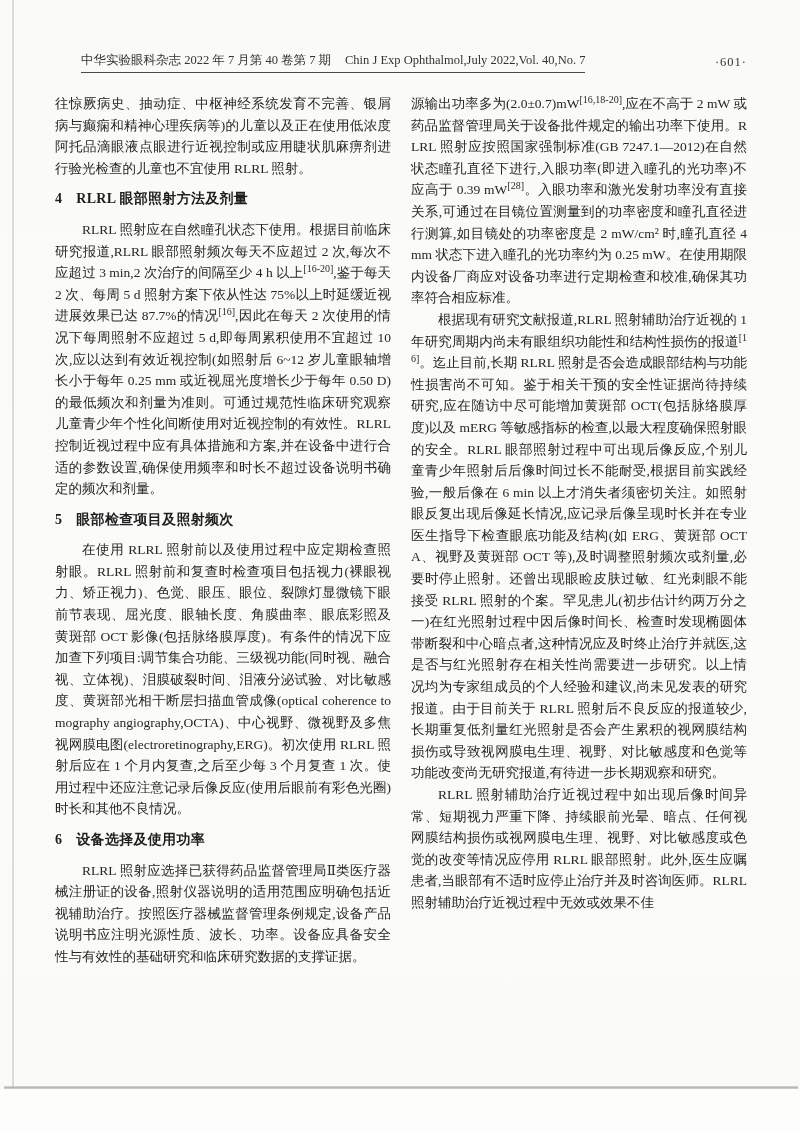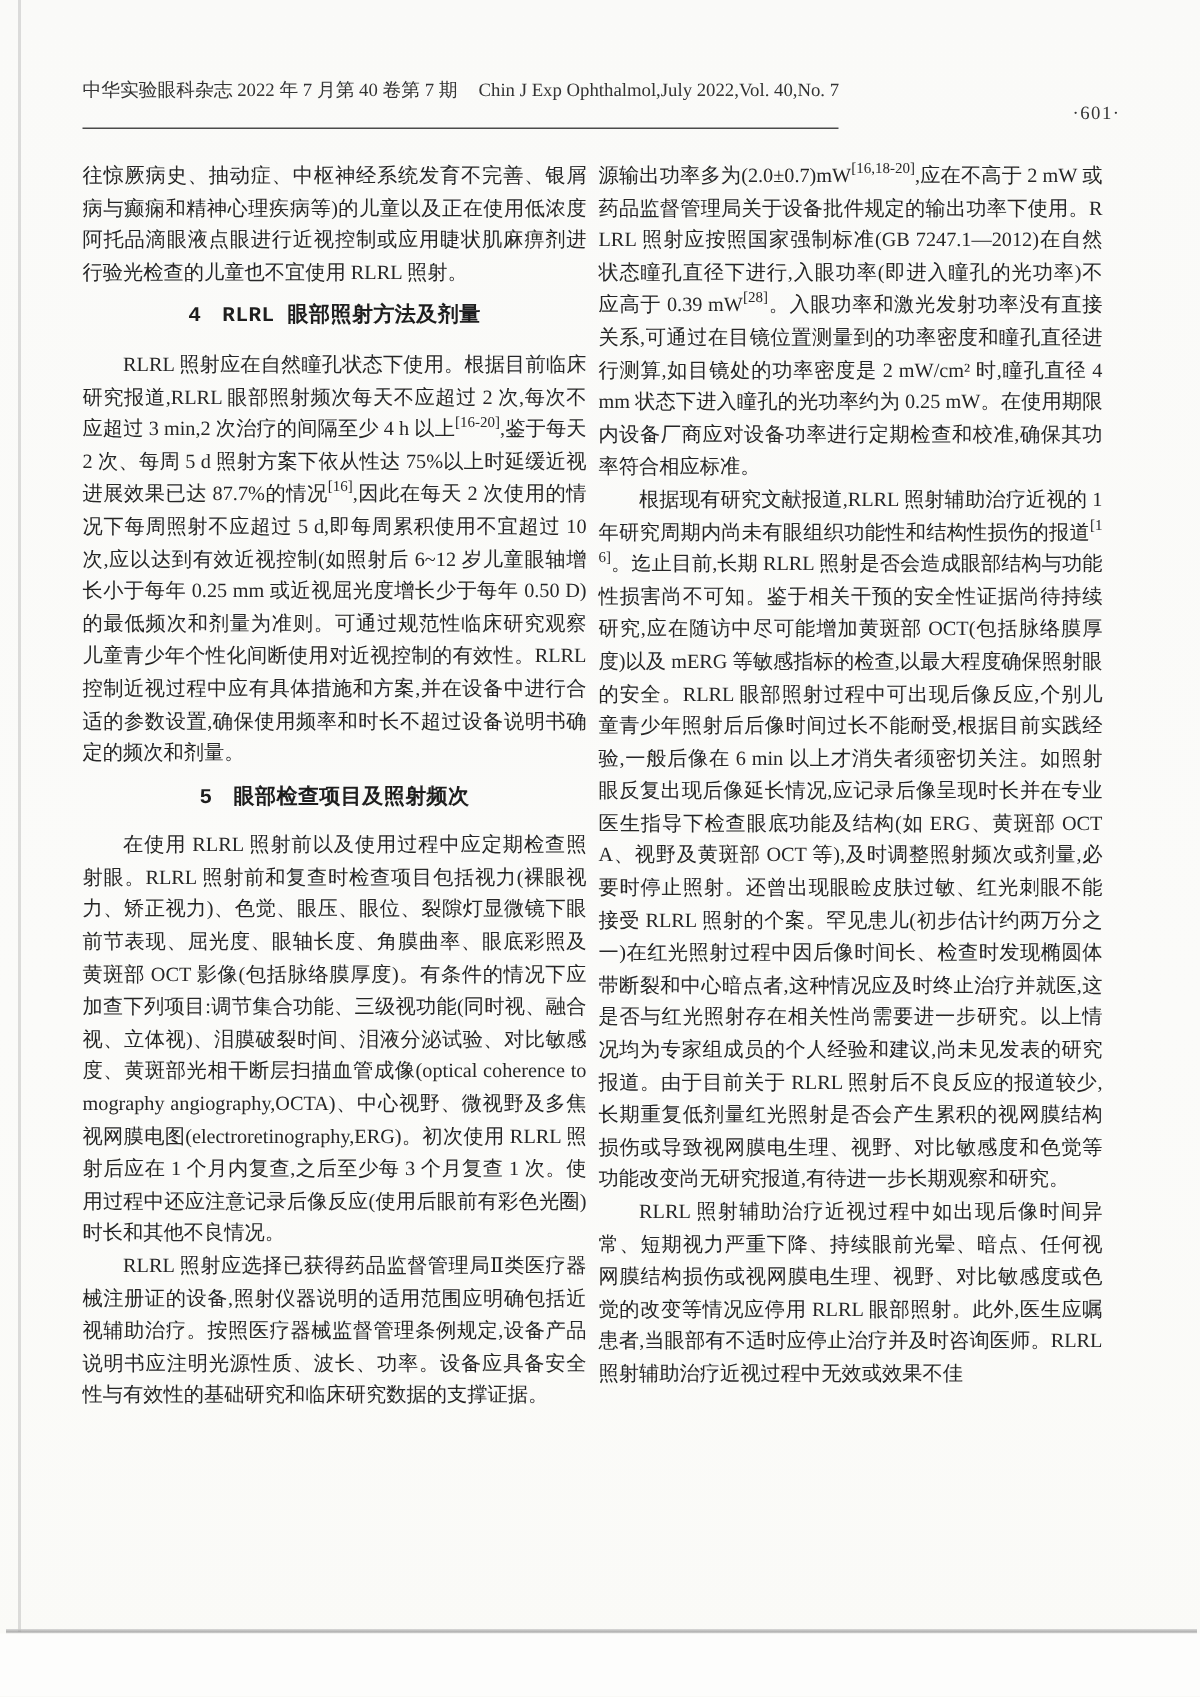--- a/index.html
+++ b/index.html
@@ -31,46 +31,47 @@
   .page{
     position:absolute;left:55px;top:52px;width:692px;
   }
   .header{
     display:flex;justify-content:space-between;align-items:flex-end;
     font-size:12.5px;color:#333;
     margin-bottom:20px;
   }
   .header-left{
     border-bottom:1px solid #4a4a4a;
-    padding-bottom:16px;
+    padding-bottom:3px;
     white-space:nowrap;
+    margin-left:26px;
   }
   .hdr-en{margin-left:14px;}
   .page-number{padding-bottom:3px;letter-spacing:1px;}
   .columns{
-    display:flex;gap:8px;
+    display:flex;gap:20px;
   }
   .col{
     width:336px;flex:0 0 336px;
     font-size:13.5px;line-height:21.6px;
     text-align:justify;
     text-justify:inter-character;
   }
   .col p{margin:0;}
   .para{word-break:break-all;}
   .para.indent{text-indent:2em;}
   .sec-heading{
     font-weight:bold;
     font-size:14px;
     line-height:21.6px;
     margin:9px 0;
-    font-family:Liberation Mono, monospace;
+    font-family:Liberation Serif, serif;
     letter-spacing:.3px;
     color:#1e1e1e;
-    text-align:center;
+    text-align:left;
   }
   .sec-num{margin-right:1em;}
   sup{
     font-size:10px;
     line-height:0;
     vertical-align:super;
     letter-spacing:0;
   }
 </style>
 </head>
@@ -87,20 +88,21 @@
       <div class="page-number">·601·</div>
     </div>
 
     <div class="columns">
       <div class="col" id="col-left">
           <p class="para"><span>往惊厥病史、抽动症、中枢神经系统发育不完善、银屑病与癫痫和精神心理疾病等)的儿童以及正在使用低浓度阿托品滴眼液点眼进行近视控制或应用睫状肌麻痹剂进行验光检查的儿童也不宜使用 RLRL 照射。</span></p>
           <div class="sec-heading"><span class="sec-num">4</span><span>RLRL 眼部照射方法及剂量</span></div>
           <p class="para indent"><span>RLRL 照射应在自然瞳孔状态下使用。根据目前临床研究报道,RLRL 眼部照射频次每天不应超过 2 次,每次不应超过 3 min,2 次治疗的间隔至少 4 h 以上</span><sup>[16-20]</sup><span>,鉴于每天 2 次、每周 5 d 照射方案下依从性达 75%以上时延缓近视进展效果已达 87.7%的情况</span><sup>[16]</sup><span>,因此在每天 2 次使用的情况下每周照射不应超过 5 d,即每周累积使用不宜超过 10 次,应以达到有效近视控制(如照射后 6~12 岁儿童眼轴增长小于每年 0.25 mm 或近视屈光度增长少于每年 0.50 D)的最低频次和剂量为准则。可通过规范性临床研究观察儿童青少年个性化间断使用对近视控制的有效性。RLRL 控制近视过程中应有具体措施和方案,并在设备中进行合适的参数设置,确保使用频率和时长不超过设备说明书确定的频次和剂量。</span></p>
           <div class="sec-heading"><span class="sec-num">5</span><span>眼部检查项目及照射频次</span></div>
           <p class="para indent"><span>在使用 RLRL 照射前以及使用过程中应定期检查照射眼。RLRL 照射前和复查时检查项目包括视力(裸眼视力、矫正视力)、色觉、眼压、眼位、裂隙灯显微镜下眼前节表现、屈光度、眼轴长度、角膜曲率、眼底彩照及黄斑部 OCT 影像(包括脉络膜厚度)。有条件的情况下应加查下列项目:调节集合功能、三级视功能(同时视、融合视、立体视)、泪膜破裂时间、泪液分泌试验、对比敏感度、黄斑部光相干断层扫描血管成像(optical coherence tomography angiography,OCTA)、中心视野、微视野及多焦视网膜电图(electroretinography,ERG)。初次使用 RLRL 照射后应在 1 个月内复查,之后至少每 3 个月复查 1 次。使用过程中还应注意记录后像反应(使用后眼前有彩色光圈)时长和其他不良情况。</span></p>
+          <div class="sec-heading"><span class="sec-num">6</span><span>设备选择及使用功率</span></div>
           <p class="para indent"><span>RLRL 照射应选择已获得药品监督管理局Ⅱ类医疗器械注册证的设备,照射仪器说明的适用范围应明确包括近视辅助治疗。按照医疗器械监督管理条例规定,设备产品说明书应注明光源性质、波长、功率。设备应具备安全性与有效性的基础研究和临床研究数据的支撑证据。</span></p>
         </div>
       <div class="col" id="col-right">
           <p class="para"><span>源输出功率多为(2.0±0.7)mW</span><sup>[16,18-20]</sup><span>,应在不高于 2 mW 或药品监督管理局关于设备批件规定的输出功率下使用。RLRL 照射应按照国家强制标准(GB 7247.1—2012)在自然状态瞳孔直径下进行,入眼功率(即进入瞳孔的光功率)不应高于 0.39 mW</span><sup>[28]</sup><span>。入眼功率和激光发射功率没有直接关系,可通过在目镜位置测量到的功率密度和瞳孔直径进行测算,如目镜处的功率密度是 2 mW/cm² 时,瞳孔直径 4 mm 状态下进入瞳孔的光功率约为 0.25 mW。在使用期限内设备厂商应对设备功率进行定期检查和校准,确保其功率符合相应标准。</span></p>
           <p class="para indent"><span>根据现有研究文献报道,RLRL 照射辅助治疗近视的 1 年研究周期内尚未有眼组织功能性和结构性损伤的报道</span><sup>[16]</sup><span>。迄止目前,长期 RLRL 照射是否会造成眼部结构与功能性损害尚不可知。鉴于相关干预的安全性证据尚待持续研究,应在随访中尽可能增加黄斑部 OCT(包括脉络膜厚度)以及 mERG 等敏感指标的检查,以最大程度确保照射眼的安全。RLRL 眼部照射过程中可出现后像反应,个别儿童青少年照射后后像时间过长不能耐受,根据目前实践经验,一般后像在 6 min 以上才消失者须密切关注。如照射眼反复出现后像延长情况,应记录后像呈现时长并在专业医生指导下检查眼底功能及结构(如 ERG、黄斑部 OCTA、视野及黄斑部 OCT 等),及时调整照射频次或剂量,必要时停止照射。还曾出现眼睑皮肤过敏、红光刺眼不能接受 RLRL 照射的个案。罕见患儿(初步估计约两万分之一)在红光照射过程中因后像时间长、检查时发现椭圆体带断裂和中心暗点者,这种情况应及时终止治疗并就医,这是否与红光照射存在相关性尚需要进一步研究。以上情况均为专家组成员的个人经验和建议,尚未见发表的研究报道。由于目前关于 RLRL 照射后不良反应的报道较少,长期重复低剂量红光照射是否会产生累积的视网膜结构损伤或导致视网膜电生理、视野、对比敏感度和色觉等功能改变尚无研究报道,有待进一步长期观察和研究。</span></p>
           <p class="para indent"><span>RLRL 照射辅助治疗近视过程中如出现后像时间异常、短期视力严重下降、持续眼前光晕、暗点、任何视网膜结构损伤或视网膜电生理、视野、对比敏感度或色觉的改变等情况应停用 RLRL 眼部照射。此外,医生应嘱患者,当眼部有不适时应停止治疗并及时咨询医师。RLRL 照射辅助治疗近视过程中无效或效果不佳</span></p>
         </div>
     </div>
   </div>
 

